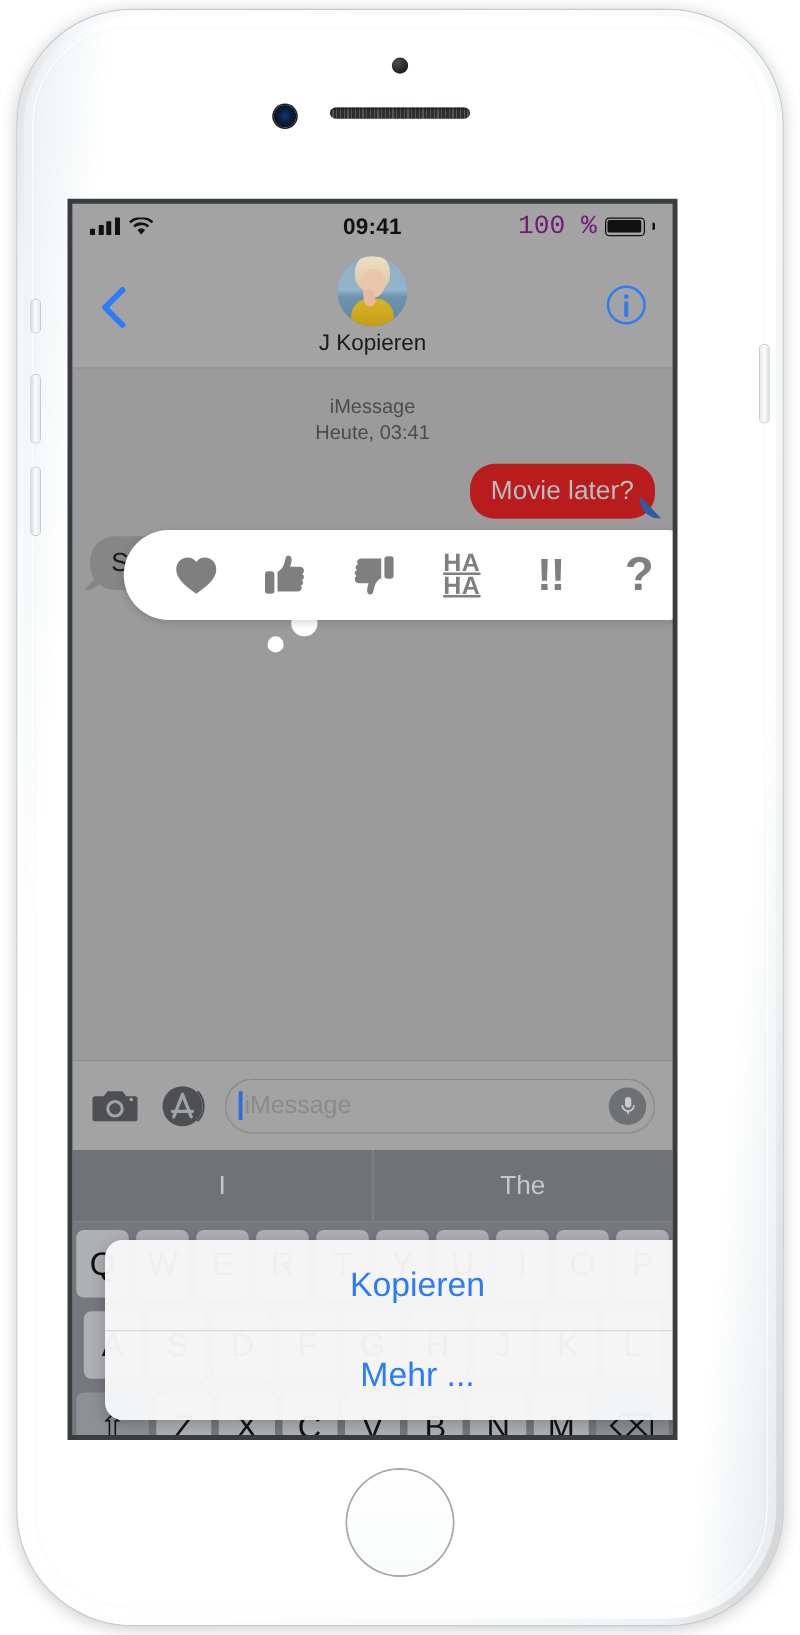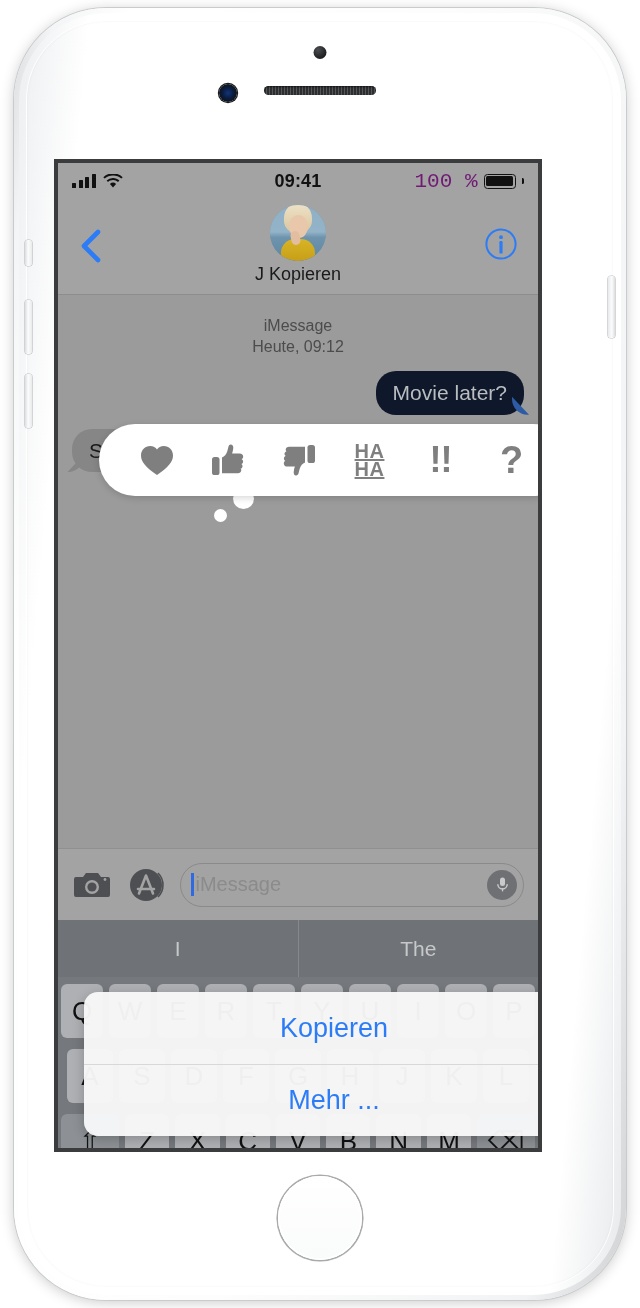--- a/index.html
+++ b/index.html
@@ -105,21 +105,21 @@
   .meta { text-align:center; margin-top:6px; line-height:1.32; }
   .meta .m1 { font-size:16px; color:#4c4c4c; }
   .meta .m2 { font-size:16px; color:#4c4c4c; }
 
   .row { display:flex; margin-top:14px; }
   .row.out { justify-content:flex-end; }
   .row.in  { justify-content:flex-start; }
 
   .bubble { position:relative; max-width:78%; padding:9px 17px; border-radius:20px;
             font-size:21px; line-height:1.22; }
-  .bubble.blue-dim { background:#0f172a; color:#b9bcc0; }
+  .bubble.blue-dim { background:#b91c1c; color:#b9bcc0; }
   .bubble.blue-dim::after{content:"";position:absolute;right:-5px;bottom:0;width:17px;height:18px;
       background:#2d5ba4;border-bottom-left-radius:16px;clip-path:polygon(0 0,100% 100%,0 100%);}
   .bubble.gray { background:#868686; color:#181818; }
   .bubble.gray::after{content:"";position:absolute;left:-5px;bottom:0;width:17px;height:18px;
       background:#868686;border-bottom-right-radius:16px;clip-path:polygon(100% 0,100% 100%,0 100%);}
   .bubble.blue-hi { background:#3d82f6; color:#ffffff; }
   .bubble.blue-hi::after{content:"";position:absolute;right:-5px;bottom:0;width:17px;height:18px;
       background:#3d82f6;border-bottom-left-radius:16px;clip-path:polygon(0 0,100% 100%,0 100%);}
 
   .delivered { text-align:right; font-size:14px; color:#4b4b4b; margin-top:6px; padding-right:4px; font-weight:bold; }
@@ -239,21 +239,21 @@
             <circle cx="17" cy="17" r="14.6" fill="none" stroke="#2b7cf6" stroke-width="2"></circle>
             <circle cx="17" cy="10.2" r="1.9" fill="#2b7cf6"></circle>
             <rect x="15.4" y="14" width="3.2" height="12.6" rx="1.2" fill="#2b7cf6"></rect>
           </svg>
         </div>
       </div>
 
       <div class="convo">
         <div class="meta">
           <div class="m1">iMessage</div>
-          <div class="m2">Heute, 09:12</div>
+          <div class="m2">Heute, 03:41</div>
         </div>
 
         <div class="row out">
           <div class="bubble blue-dim">Movie later?</div>
         </div>
 
         <div class="row in">
           <div class="bubble gray">Sure</div>
         </div>
 

